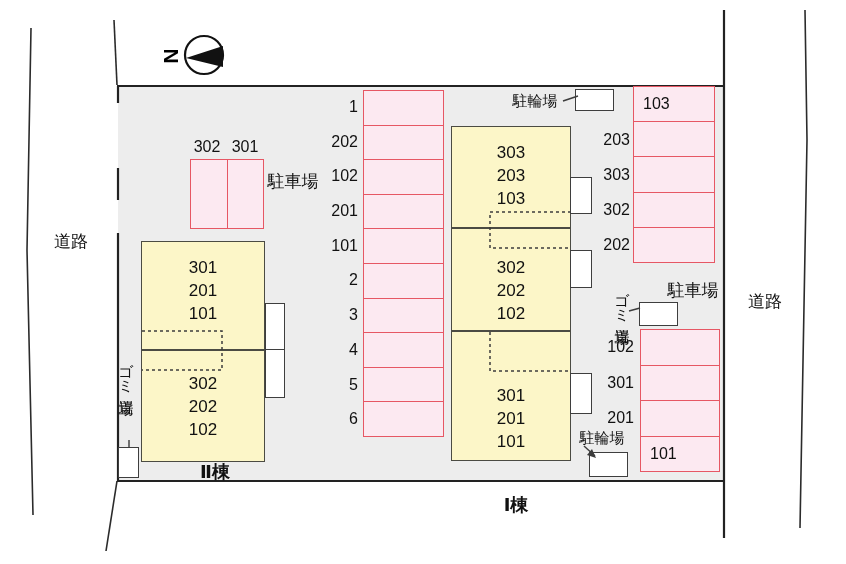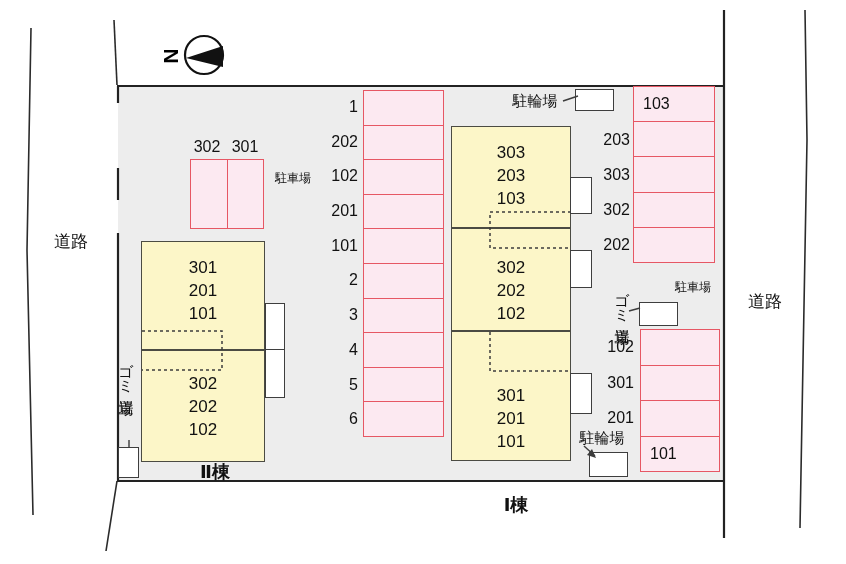--- a/index.html
+++ b/index.html
@@ -4,21 +4,21 @@
 <style>
   html,body{margin:0;padding:0;background:#fff;}
   #plan{position:relative;width:846px;height:564px;background:#fff;overflow:hidden;
         font-family:"Liberation Sans","DejaVu Sans",sans-serif;color:#111;}
   .site{position:absolute;left:118px;top:86px;width:607px;height:395px;
         background:var(--site-fill,#ededed);}
   svg.layer{position:absolute;left:0;top:0;pointer-events:none;}
   .lbl{position:absolute;text-align:center;white-space:nowrap;line-height:1.15;}
   .r{text-align:right;}
   .num{font-size:16px;}
-  .jp{font-size:12px;}
+  .jp{font-size:17px;}
   .vert{writing-mode:vertical-rl;text-orientation:upright;letter-spacing:1px;
         line-height:1;font-size:15px;text-align:left;}
   .bld{position:absolute;background:var(--building-fill,#fcf6c8);
        border:1.6px solid #4b4b43;box-sizing:border-box;}
   .bld .div-line{position:absolute;left:0;right:0;height:1.6px;background:#4b4b43;}
   .units{position:absolute;text-align:center;font-size:17px;line-height:23px;}
   .stall-group{position:absolute;border:1.6px solid var(--stall-border,#e65764);
        background:var(--stall-fill,#fce9f1);box-sizing:border-box;display:flex;}
   .col{flex-direction:column;}
   .rowg{flex-direction:row;}

